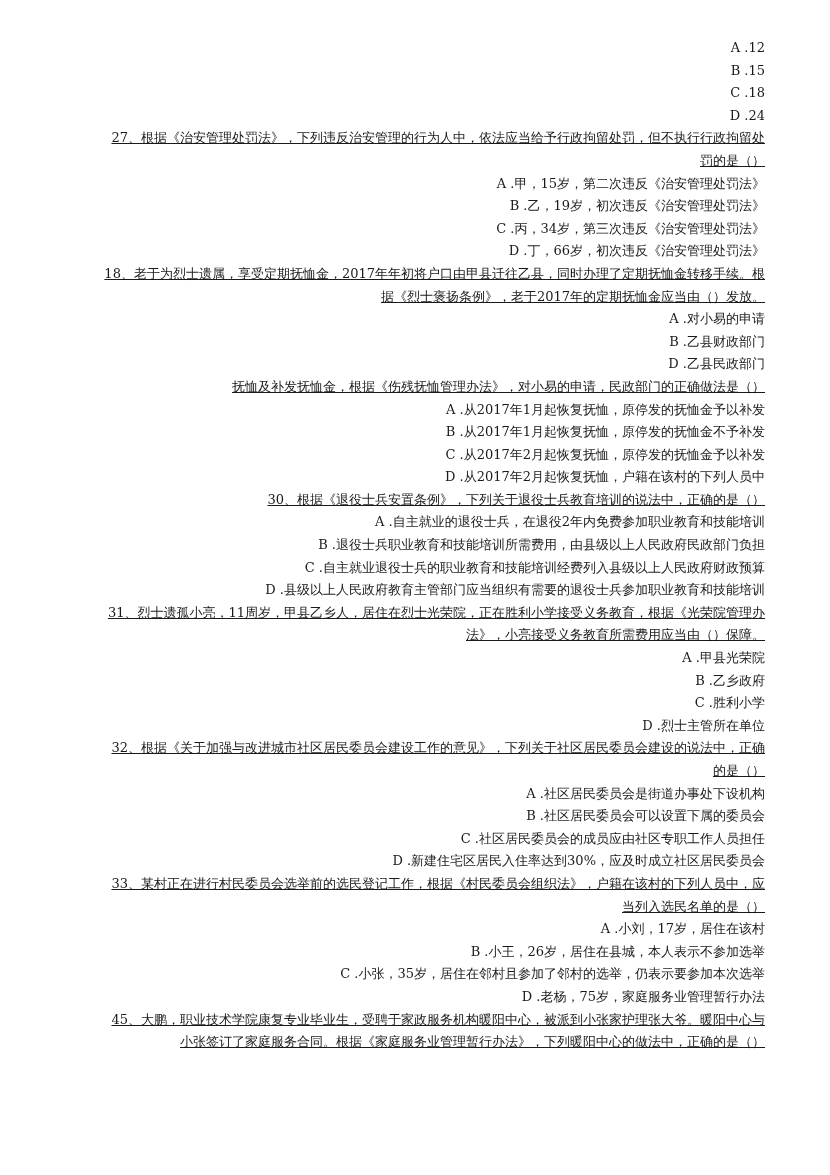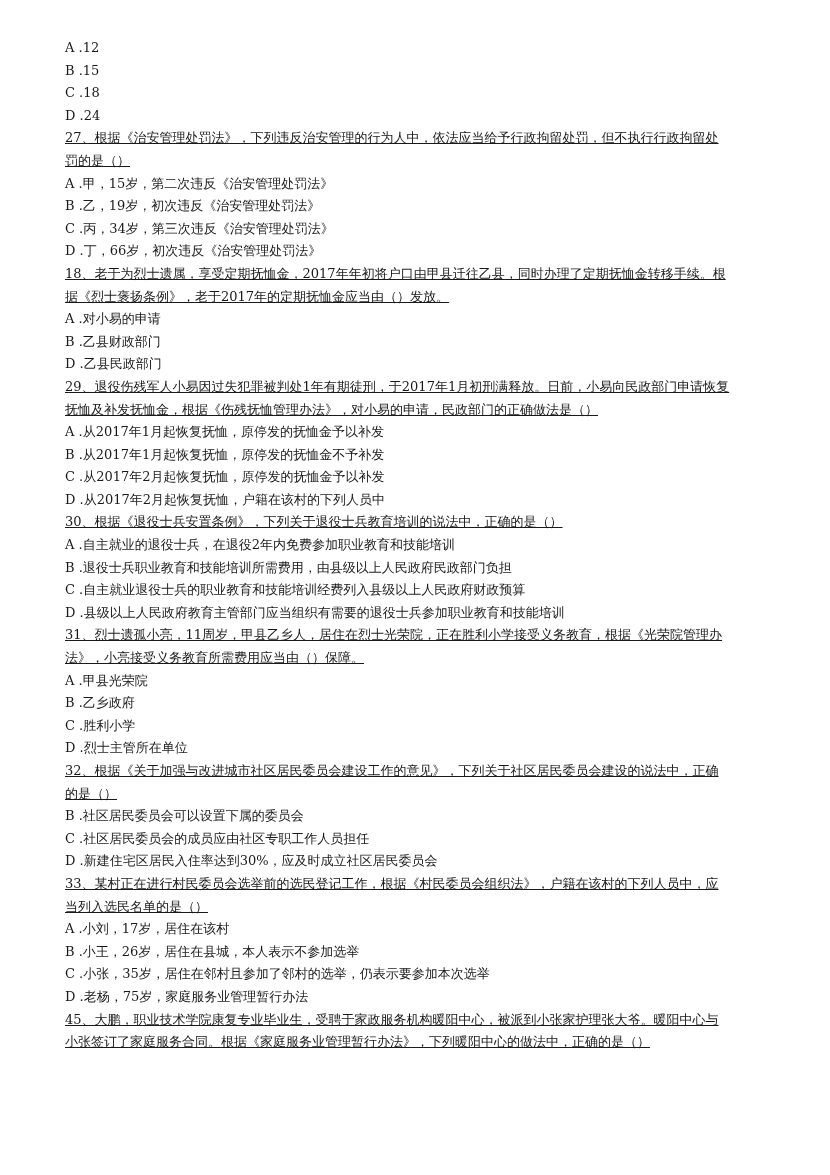--- a/index.html
+++ b/index.html
@@ -2,21 +2,21 @@
 <html><head>
   <meta charset="utf-8">
   <style>
     html, body { margin: 0; padding: 0; background: #ffffff; }
     body { width: 830px; height: 1175px; position: relative; overflow: hidden; }
     .page {
       position: absolute; left: 65px; top: 37px; width: 700px;
       font-family: "DejaVu Serif", "Liberation Serif", serif;
       font-size: 13px; color: #1a1a1a; line-height: 22.6px;
     }
-    .line { white-space: nowrap; height: 22.6px; }
+    .line { white-space: nowrap; height: 22.6px; text-align: right; }
     .q-stem { margin: 0; text-decoration: underline; }
     .opt { margin: 0; }
   </style>
 </head>
 <body>
 
 <div class="page">
 
   <div>
     <div class="line opt">A .12</div>
@@ -36,21 +36,20 @@
 
   <div>
     <div class="line q-stem">18、老于为烈士遗属，享受定期抚恤金，2017年年初将户口由甲县迁往乙县，同时办理了定期抚恤金转移手续。根</div>
     <div class="line q-stem">据《烈士褒扬条例》，老于2017年的定期抚恤金应当由（）发放。</div>
     <div class="line opt">A .对小易的申请</div>
     <div class="line opt">B .乙县财政部门</div>
     <div class="line opt">D .乙县民政部门</div>
   </div>
 
   <div>
-    <div class="line q-stem">29、退役伤残军人小易因过失犯罪被判处1年有期徒刑，于2017年1月初刑满释放。日前，小易向民政部门申请恢复</div>
     <div class="line q-stem">抚恤及补发抚恤金，根据《伤残抚恤管理办法》，对小易的申请，民政部门的正确做法是（）</div>
     <div class="line opt">A .从2017年1月起恢复抚恤，原停发的抚恤金予以补发</div>
     <div class="line opt">B .从2017年1月起恢复抚恤，原停发的抚恤金不予补发</div>
     <div class="line opt">C .从2017年2月起恢复抚恤，原停发的抚恤金予以补发</div>
     <div class="line opt">D .从2017年2月起恢复抚恤，户籍在该村的下列人员中</div>
   </div>
 
   <div>
     <div class="line q-stem">30、根据《退役士兵安置条例》，下列关于退役士兵教育培训的说法中，正确的是（）</div>
     <div class="line opt">A .自主就业的退役士兵，在退役2年内免费参加职业教育和技能培训</div>
@@ -64,20 +63,21 @@
     <div class="line q-stem">法》，小亮接受义务教育所需费用应当由（）保障。</div>
     <div class="line opt">A .甲县光荣院</div>
     <div class="line opt">B .乙乡政府</div>
     <div class="line opt">C .胜利小学</div>
     <div class="line opt">D .烈士主管所在单位</div>
   </div>
 
   <div>
     <div class="line q-stem">32、根据《关于加强与改进城市社区居民委员会建设工作的意见》，下列关于社区居民委员会建设的说法中，正确</div>
     <div class="line q-stem">的是（）</div>
+    <div class="line opt">A .社区居民委员会是街道办事处下设机构</div>
     <div class="line opt">B .社区居民委员会可以设置下属的委员会</div>
     <div class="line opt">C .社区居民委员会的成员应由社区专职工作人员担任</div>
     <div class="line opt">D .新建住宅区居民入住率达到30%，应及时成立社区居民委员会</div>
   </div>
 
   <div>
     <div class="line q-stem">33、某村正在进行村民委员会选举前的选民登记工作，根据《村民委员会组织法》，户籍在该村的下列人员中，应</div>
     <div class="line q-stem">当列入选民名单的是（）</div>
     <div class="line opt">A .小刘，17岁，居住在该村</div>
     <div class="line opt">B .小王，26岁，居住在县城，本人表示不参加选举</div>

